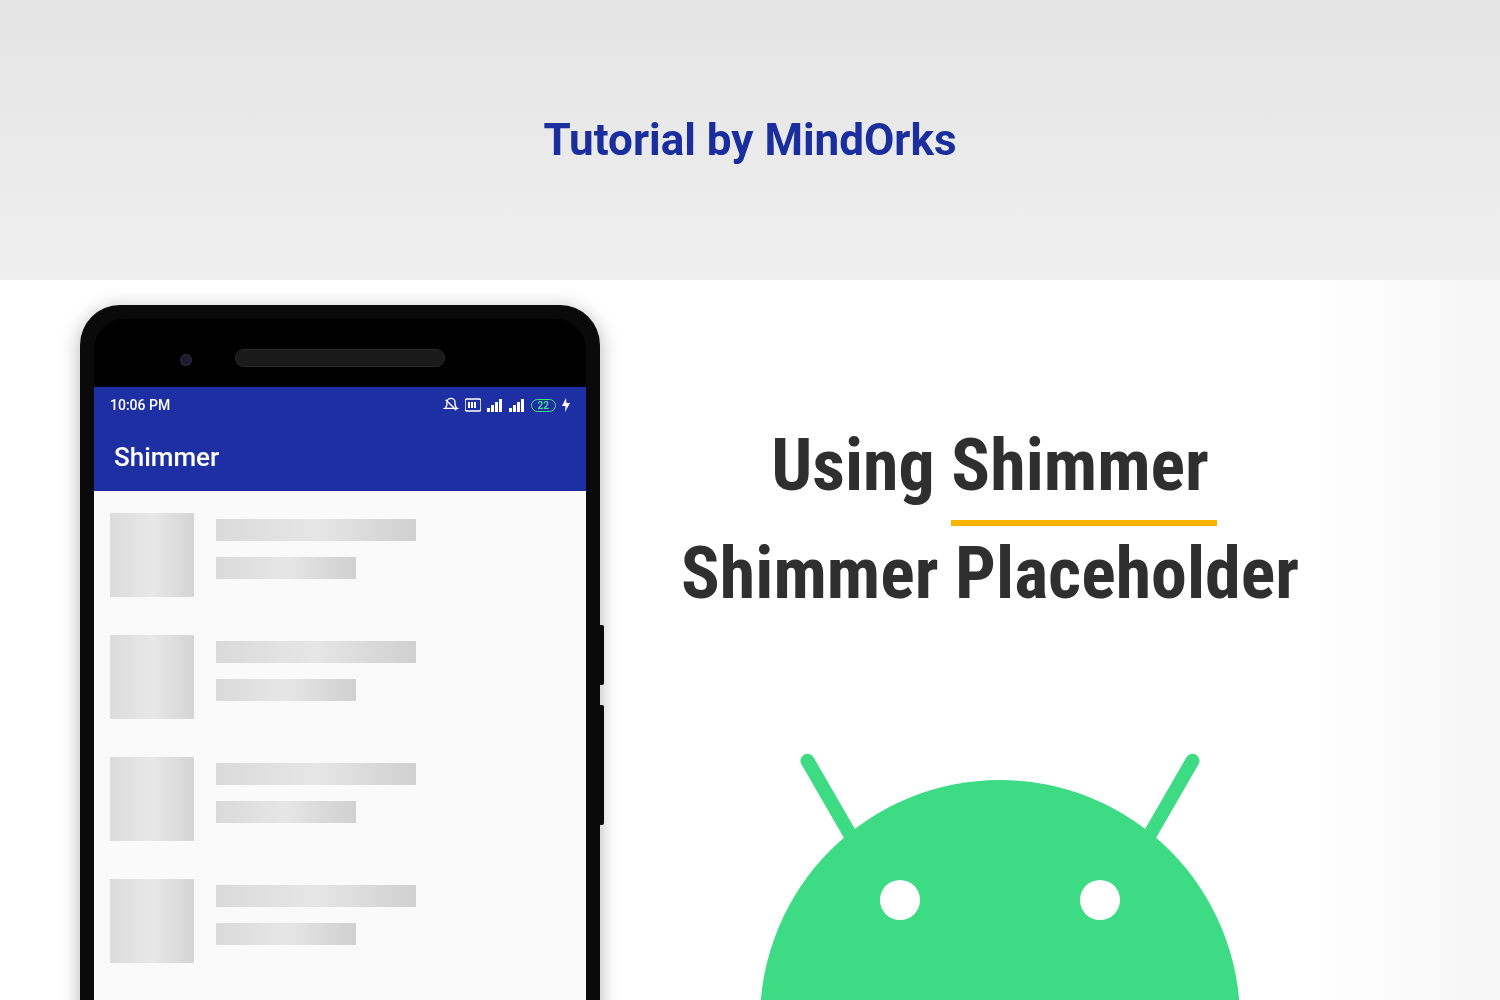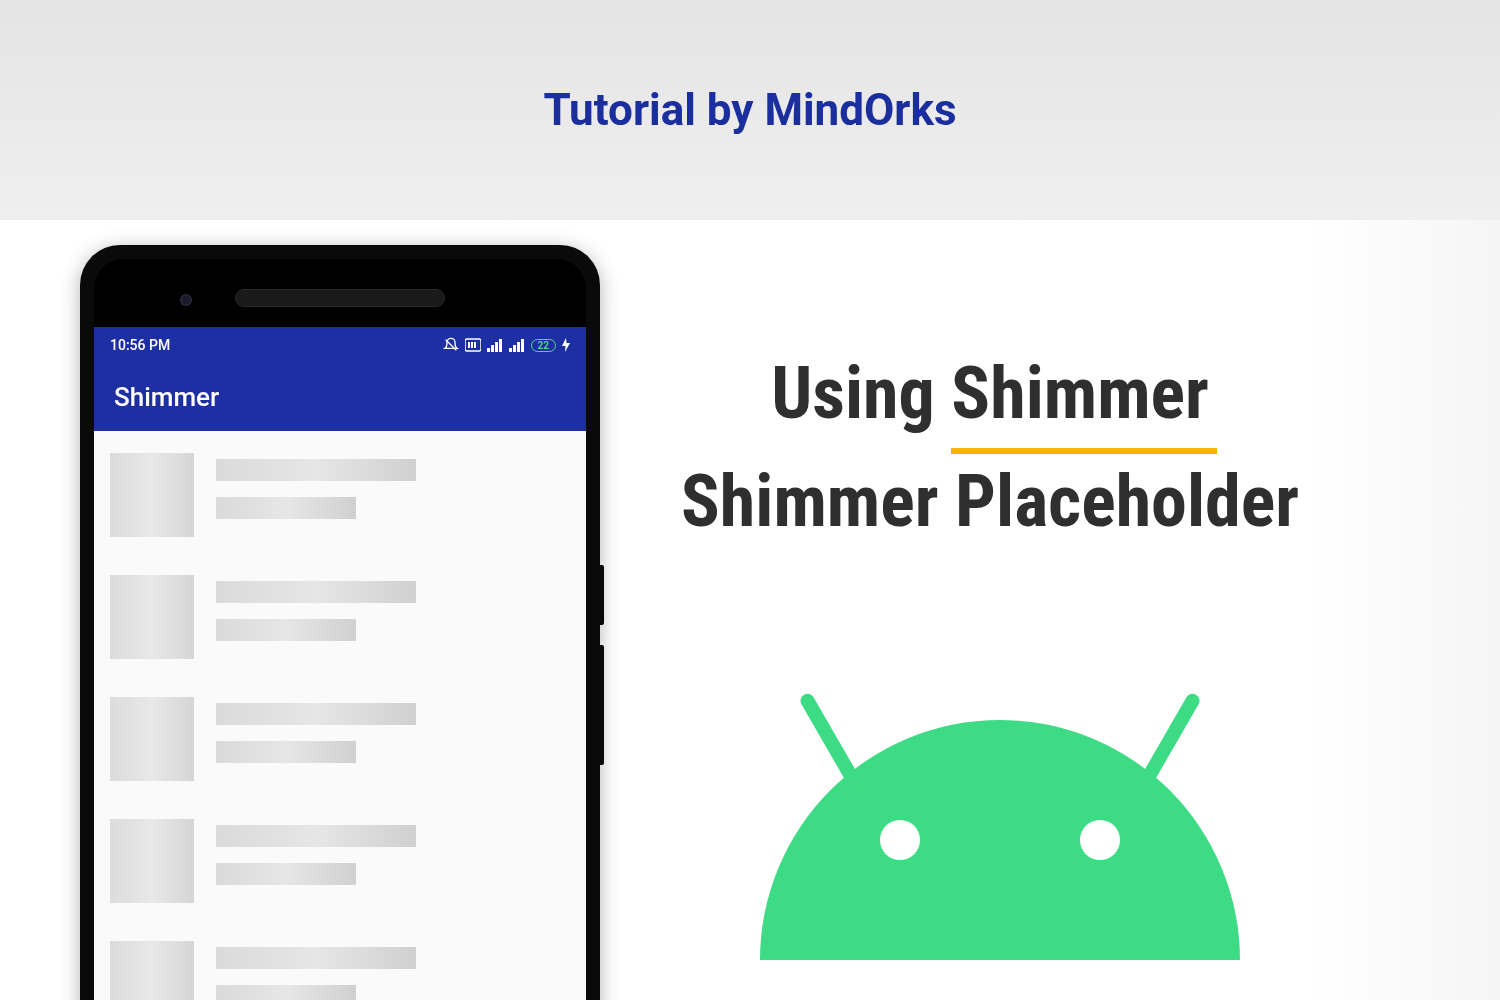--- a/index.html
+++ b/index.html
@@ -10,21 +10,21 @@
     body {
       font-family: 'Roboto', -apple-system, BlinkMacSystemFont, 'Segoe UI', sans-serif;
       width: 1500px;
       height: 1000px;
       background: #ffffff;
       overflow: hidden;
       position: relative;
     }
     .header-band {
       width: 100%;
-      height: 220px;
+      height: 280px;
       background: linear-gradient(to bottom, #e4e4e4 0%, #efefef 100%);
       display: flex;
       align-items: center;
       justify-content: center;
     }
     .header-title {
       font-size: 44px;
       font-weight: 700;
       color: #1a2e9e;
     }
@@ -162,21 +162,21 @@
       width: 4px;
       background: #0a0a0a;
       border-radius: 0 2px 2px 0;
     }
     .phone-side-btn.b1 { top: 320px; height: 60px; }
     .phone-side-btn.b2 { top: 400px; height: 120px; }
     
     .right-text {
       position: absolute;
       left: 650px;
-      top: 120px;
+      top: 132px;
       width: 680px;
     }
     .big-title {
       font-size: 72px;
       font-weight: 700;
       color: #2f2f2f;
       line-height: 1.5;
       text-align: center;
       font-family: 'Roboto Condensed', 'Arial Narrow', sans-serif;
     }
@@ -258,21 +258,21 @@
 
   <div class="phone">
     <div class="phone-body">
       <div class="phone-side-btn b1"></div>
       <div class="phone-side-btn b2"></div>
       <div class="phone-inner">
         <div class="phone-camera"></div>
         <div class="phone-earpiece"></div>
         <div class="phone-screen">
           <div class="status-bar">
-            <span>10:56 PM</span>
+            <span>10:06 PM</span>
             <div class="status-icons">
               <span class="status-icon">
                 <svg width="16" height="16" viewBox="0 0 24 24" fill="none" stroke="#fff" stroke-width="2">
                     <path d="M18 8a6 6 0 0 0-12 0c0 7-3 9-3 9h18s-3-2-3-9"></path>
                     <path d="M4 4l16 16"></path>
                   </svg>
               </span>
               <span class="status-icon">
                 <svg width="16" height="14" viewBox="0 0 16 14">
                     <rect x="0" y="1" width="16" height="12" rx="2" fill="none" stroke="#fff" stroke-width="1.5"></rect>

